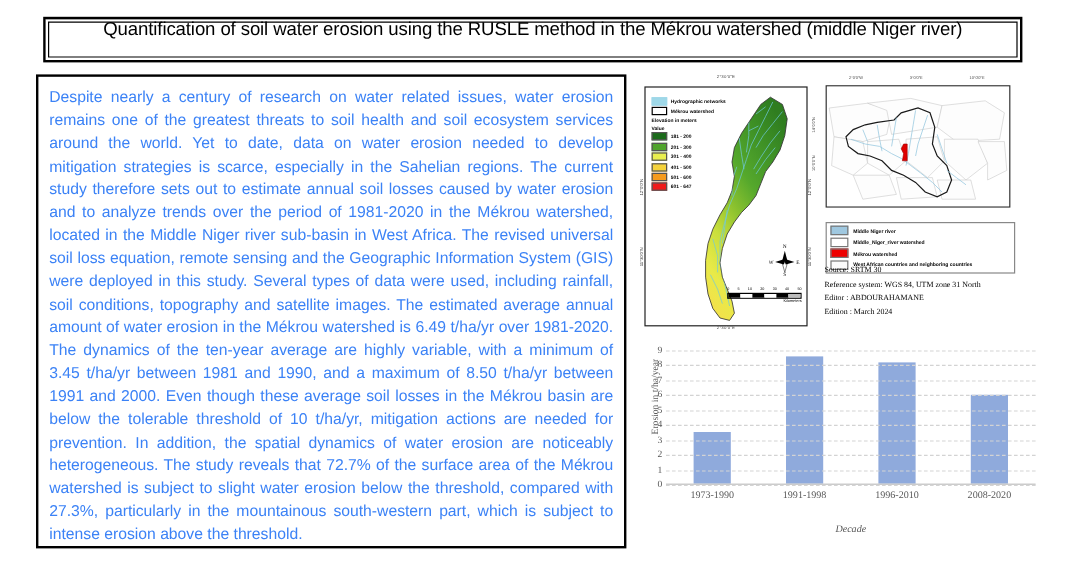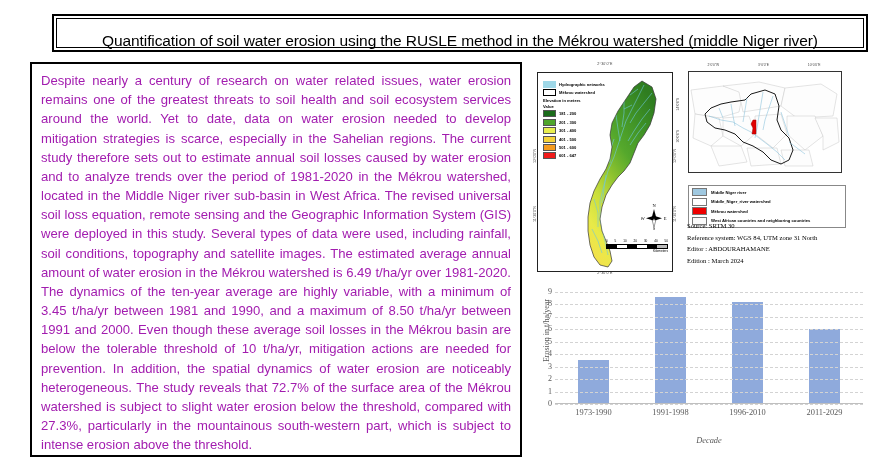--- a/index.html
+++ b/index.html
@@ -4,37 +4,37 @@
 <style>
   html,body{margin:0;padding:0;}
   body{
     width:890px;height:471px;background:#ffffff;
     font-family:"Liberation Sans",sans-serif;overflow:hidden;
   }
   #poster{position:relative;width:890px;height:471px;}
 
   
   .title-box{
-    position:absolute;left:52px;top:14px;width:812px;height:34px;
+    position:absolute;left:36px;top:14px;width:812px;height:34px;
     border:2px solid #000;background:#fff;
     box-shadow:0 0 0 2px #fff inset, 0 0 0 3px #000 inset;
-    display:flex;align-items:flex-end;justify-content:center;
+    display:flex;align-items:flex-start;justify-content:center;
   }
   .title-text{
     font-size:15.5px;color:#000;white-space:nowrap;letter-spacing:-0.1px;
   }
 
   
   .abstract-box{
     position:absolute;left:30px;top:62px;width:492px;height:395px;
     border:2px solid #000;background:#fff;box-sizing:border-box;
   }
   .abstract-inner{padding:7px 9px 4px 9px;}
   .abstract-text{
-    font-size:13.1px;line-height:1.465;color:#a21caf;text-align:justify;
+    font-size:13.1px;line-height:1.465;color:#3b82f6;text-align:justify;
     text-justify:inter-word;margin:0;
   }
 
   
   .map-panel{position:absolute;left:531px;top:62px;width:148px;height:220px;}
   .map-frame{
     position:absolute;left:6px;top:10px;width:134px;height:198px;
     border:1px solid #222;background:#fff;overflow:hidden;
   }
   .coord-top{
@@ -409,18 +409,18 @@
         <div class="ytick" style="top: 24.8889px;">7</div>
         <div class="grid-row" style="top: 12.4444px;"></div>
         <div class="ytick" style="top: 12.4444px;">8</div>
         <div class="grid-row" style="top: 0px;"></div>
         <div class="ytick" style="top: 0px;">9</div>
       </div>
     <div class="xlabels" id="xlabels">
         <div class="xlabel">1973-1990</div>
         <div class="xlabel">1991-1998</div>
         <div class="xlabel">1996-2010</div>
-        <div class="xlabel">2011-2029</div>
+        <div class="xlabel">2008-2020</div>
       </div>
     <div class="chart-xlabel">Decade</div>
   </div>
 
 </div>
 
 </body></html>

